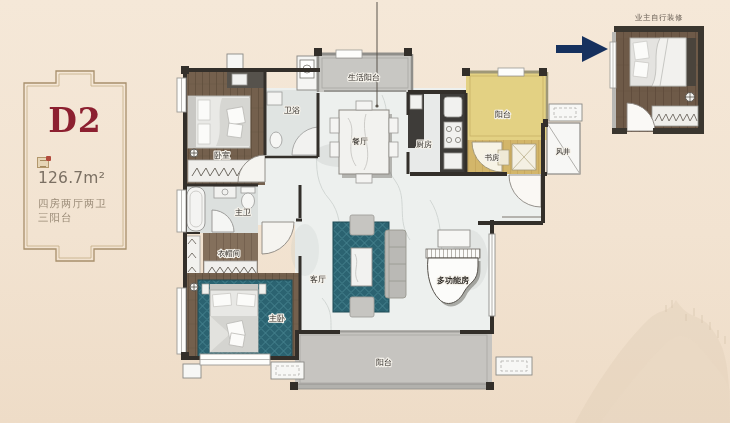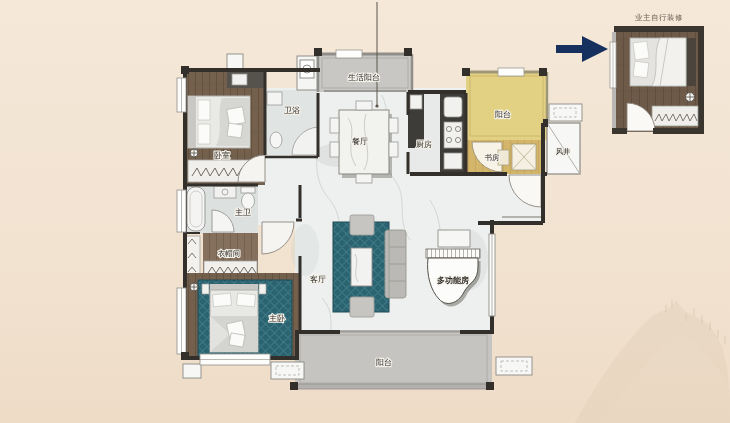--- a/index.html
+++ b/index.html
@@ -379,14 +379,25 @@
 
       <rect x="652" y="106" width="46" height="20" fill="#efeeea" stroke="#9a9995" stroke-width="0.8"></rect>
       <path d="M655,121 l4,-7 l3,7 l4,-7 l3,7 l4,-7 l3,7 l4,-7 l3,7 l4,-7 l3,7 l4,-7 l3,7" fill="none" stroke="#6f6a62" stroke-width="0.9"></path>
 
       <path d="M627,131 L627,103 A28,28 0 0 1 655,131 Z" fill="#faf9f6" stroke="#8a857f" stroke-width="0.9"></path>
       <rect x="612" y="128" width="15" height="6" fill="#3a362f"></rect>
       <rect x="653" y="128" width="51" height="6" fill="#3a362f"></rect>
     </g>
   </svg>
 
+  <div class="unit-card">
+    <svg class="frame" width="104" height="196" viewBox="0 0 104 196">
+      <path d="M1,15 H33 V3 H71 V15 H103 V181 H71 V193 H33 V181 H1 Z" fill="none" stroke="#a8906c" stroke-width="1.3"></path>
+      <path d="M4,18 H36 V6 H68 V18 H100 V178 H68 V190 H36 V178 H4 Z" fill="none" stroke="#c4ad87" stroke-width="0.8"></path>
+    </svg>
+    <div class="unit-name">D2</div>
+    <span class="area-badge"></span>
+    <div class="area-text">126.7m²</div>
+    <div class="spec spec1">四房两厅两卫</div>
+    <div class="spec spec2">三阳台</div>
+  </div>
 
 </div>
 
 </body></html>

